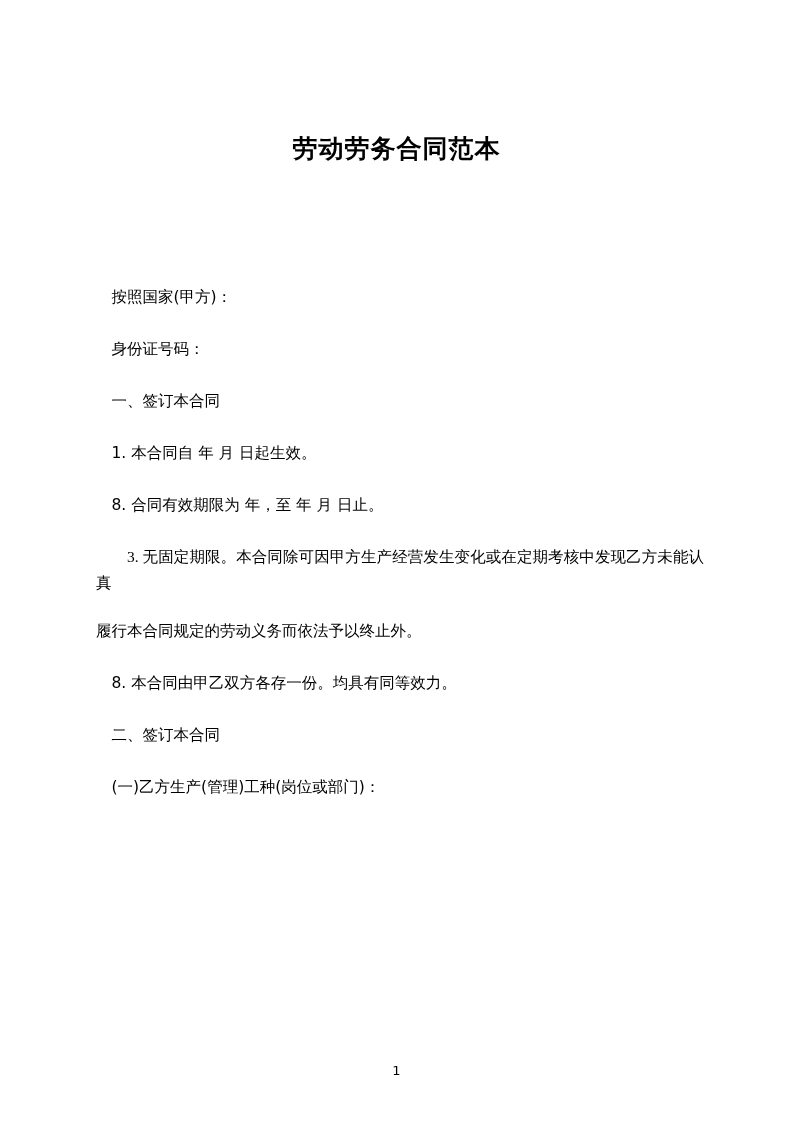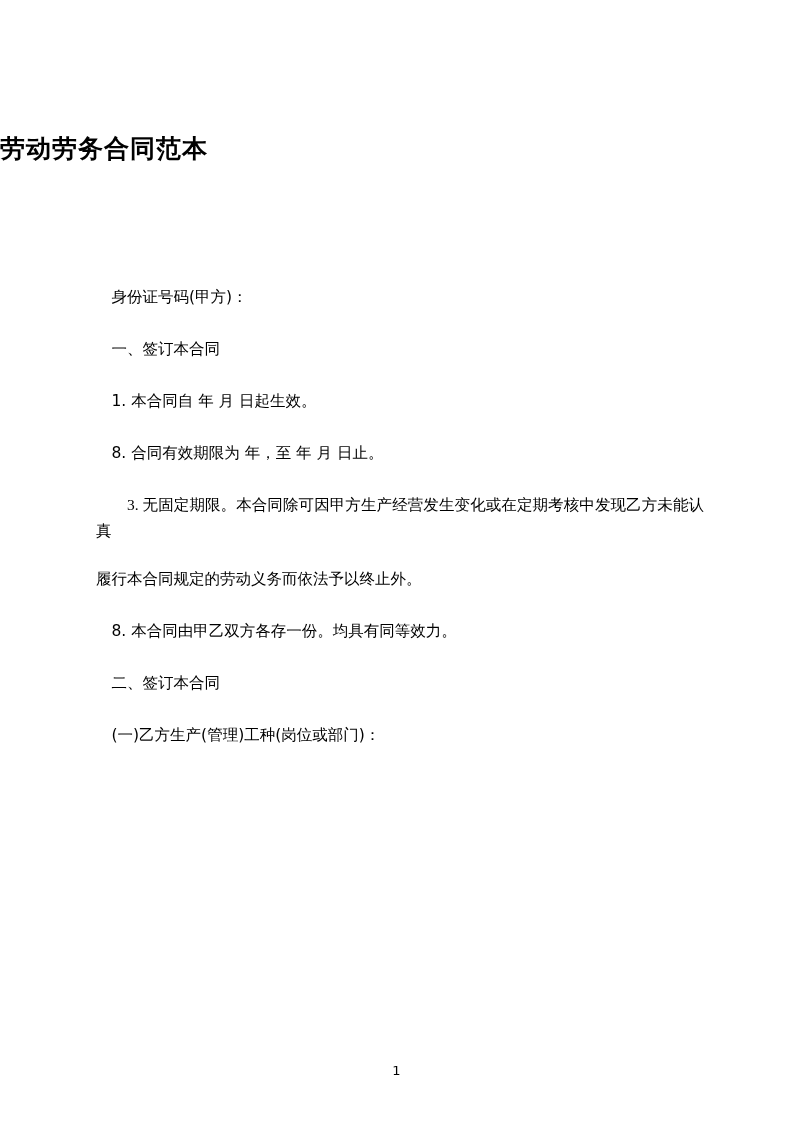--- a/index.html
+++ b/index.html
@@ -18,21 +18,21 @@
     margin: 0 auto;
     background: #ffffff;
     box-sizing: border-box;
     overflow: hidden;
   }
   .doc-title {
     position: absolute;
     top: 132px;
     left: 0;
     width: 793px;
-    text-align: left;
+    text-align: center;
     font-size: 25px;
     font-weight: bold;
     letter-spacing: 1px;
     line-height: 34px;
   }
   .body-block {
     position: absolute;
     top: 284px;
     left: 96px;
     width: 608px;
@@ -66,23 +66,24 @@
 </style>
 </head>
 <body>
 
 <div class="page">
 
   <div class="doc-title">劳动劳务合同范本</div>
 
   <div class="body-block">
 
-    <p class="para indent-half">身份证号码(甲方)：</p>
+    <p class="para indent-half">按照国家(甲方)：</p>
 
 
+    <p class="para indent-half">身份证号码：</p>
 
 
     <p class="para indent-half">一、签订本合同</p>
 
     <p class="para indent-half">1. 本合同自  年  月  日起生效。</p>
 
     <p class="para indent-half">8. 合同有效期限为  年，至  年  月  日止。</p>
 
     <p class="para indent tight">3. 无固定期限。本合同除可因甲方生产经营发生变化或在定期考核中发现乙方未能认真</p>
 

